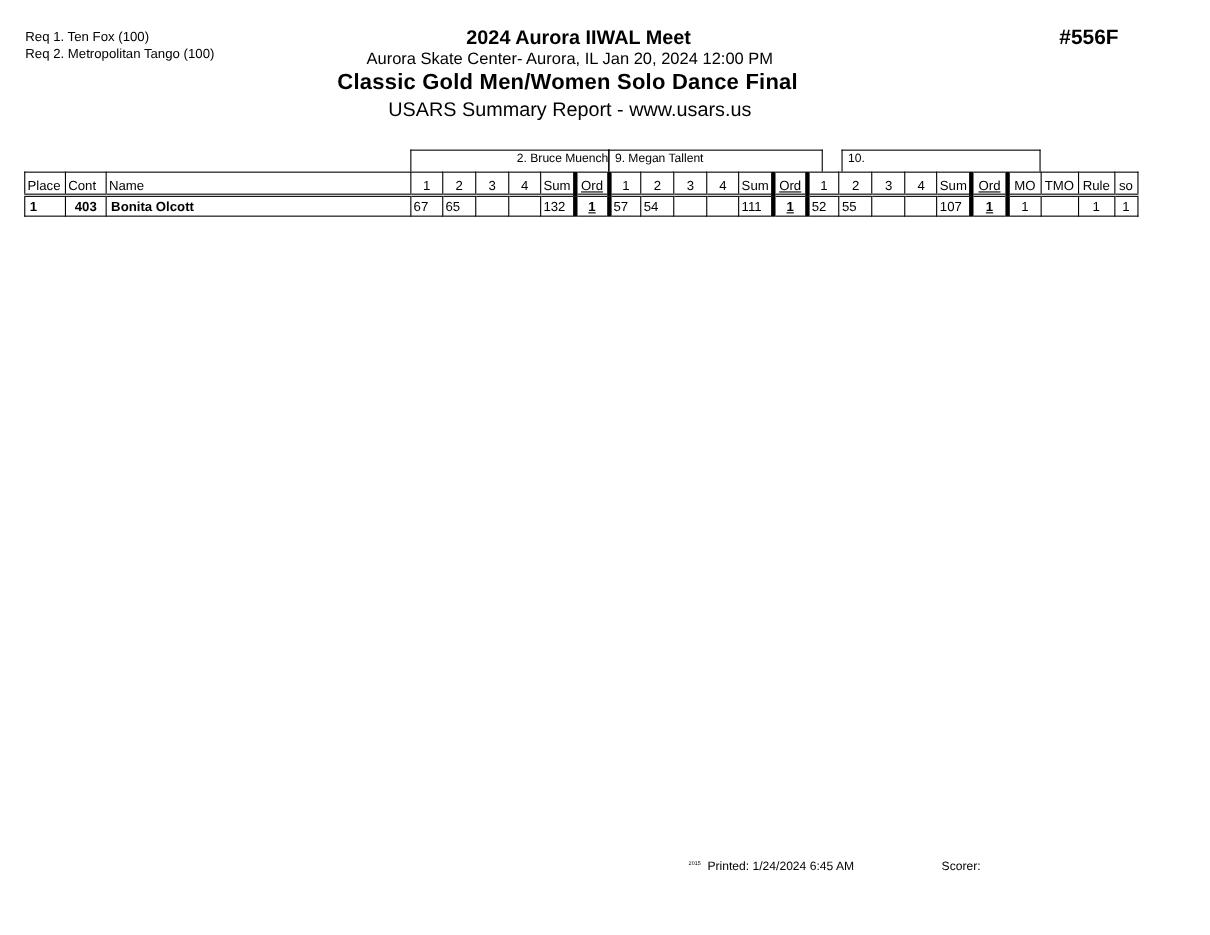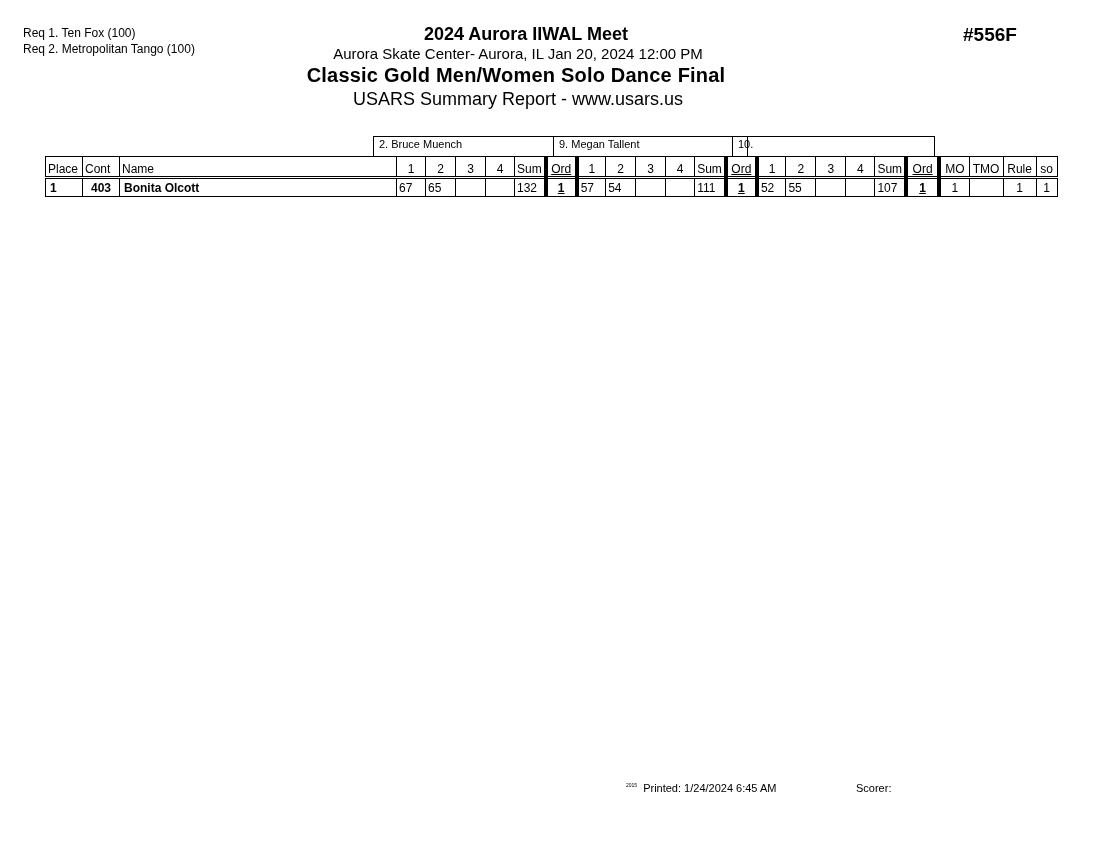--- a/index.html
+++ b/index.html
@@ -6,21 +6,21 @@
   body{width:1100px;height:850px;position:relative;font-family:"Liberation Sans",sans-serif;color:#000;overflow:hidden;}
   .abs{position:absolute;}
   .req{left:23px;font-size:12px;line-height:16px;}
   .center{left:0;width:1052px;text-align:center;position:absolute;}
   .t1{top:24px;font-size:18px;font-weight:bold;}
   .t2{top:45px;font-size:15px;left:-8px;}
   .t3{top:64px;font-size:20px;font-weight:bold;letter-spacing:0.2px;left:-10px;}
   .t4{top:89px;font-size:18px;left:-8px;}
   .evno{left:963px;top:24px;font-size:19px;font-weight:bold;}
   .judgehdr{position:absolute;top:136px;height:20px;border:1px solid #000;border-bottom:none;font-size:11px;line-height:14px;padding-left:5px;box-sizing:border-box;}
-  table.res{position:absolute;left:22px;top:156px;border-collapse:collapse;font-size:12px;margin-left:23px;}
+  table.res{position:absolute;left:22px;top:156px;border-collapse:collapse;font-size:12px;}
   table.res td{border:1px solid #000;height:19px;padding:0 2px;box-sizing:border-box;white-space:nowrap;}
   table.res tr.hdr td{height:21px;padding-top:3px;vertical-align:bottom;border-bottom:3px double #000;}
   .c{text-align:center;}
   .r{text-align:left;}
   .b{font-weight:bold;}
   .thick{border-left:4px solid #000 !important;}
   .thickr{border-right:4px solid #000 !important;text-decoration:underline;}
   .footer{top:782px;font-size:11px;}
   .tiny{font-size:5px;vertical-align:top;margin-right:6px;}
 </style>
@@ -29,23 +29,23 @@
 
 <div class="abs req" style="top:25px;">Req  1.  Ten Fox (100)</div>
 <div class="abs req" style="top:41px;">Req  2.  Metropolitan Tango (100)</div>
 
 <div class="center t1">2024 Aurora IIWAL Meet</div>
 <div class="center t2">Aurora Skate Center- Aurora, IL  Jan 20, 2024  12:00 PM</div>
 <div class="center t3">Classic Gold Men/Women Solo Dance Final</div>
 <div class="center t4">USARS Summary Report - www.usars.us</div>
 <div class="abs evno">#556F</div>
 
-<div class="judgehdr" style="left:373px;width:181px;">2.  Bruce  Muench</div>
+<div class="judgehdr" style="left:373px;width:181px;text-align:right;">2.  Bruce  Muench</div>
 <div class="judgehdr" style="left:553px;width:195px;">9.  Megan Tallent</div>
-<div class="judgehdr" style="left:732px;width:203px;">10.</div>
+<div class="judgehdr" style="left:765px;width:181px;">10.</div>
 
 <table class="res">
   <colgroup>
     <col style="width:37px">
       <col style="width:37px">
       <col style="width:277px">
     <col style="width:29px">
       <col style="width:30px">
       <col style="width:30px">
       <col style="width:29px">

